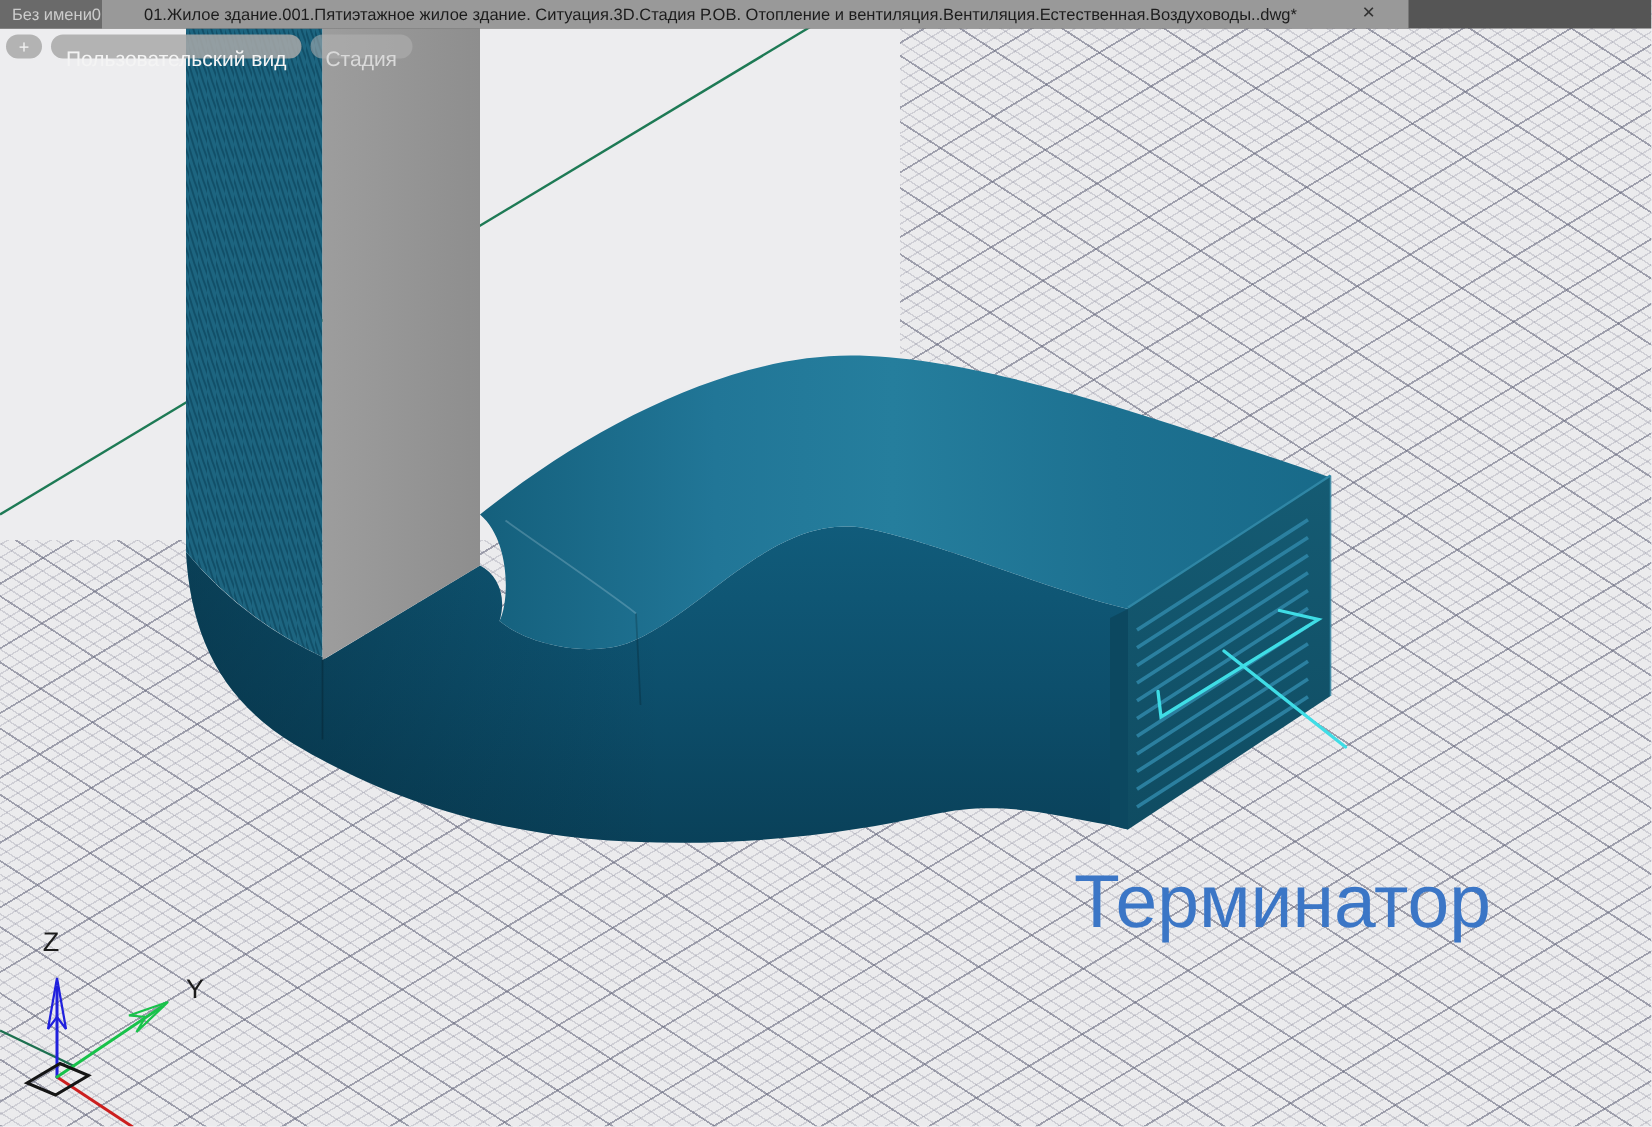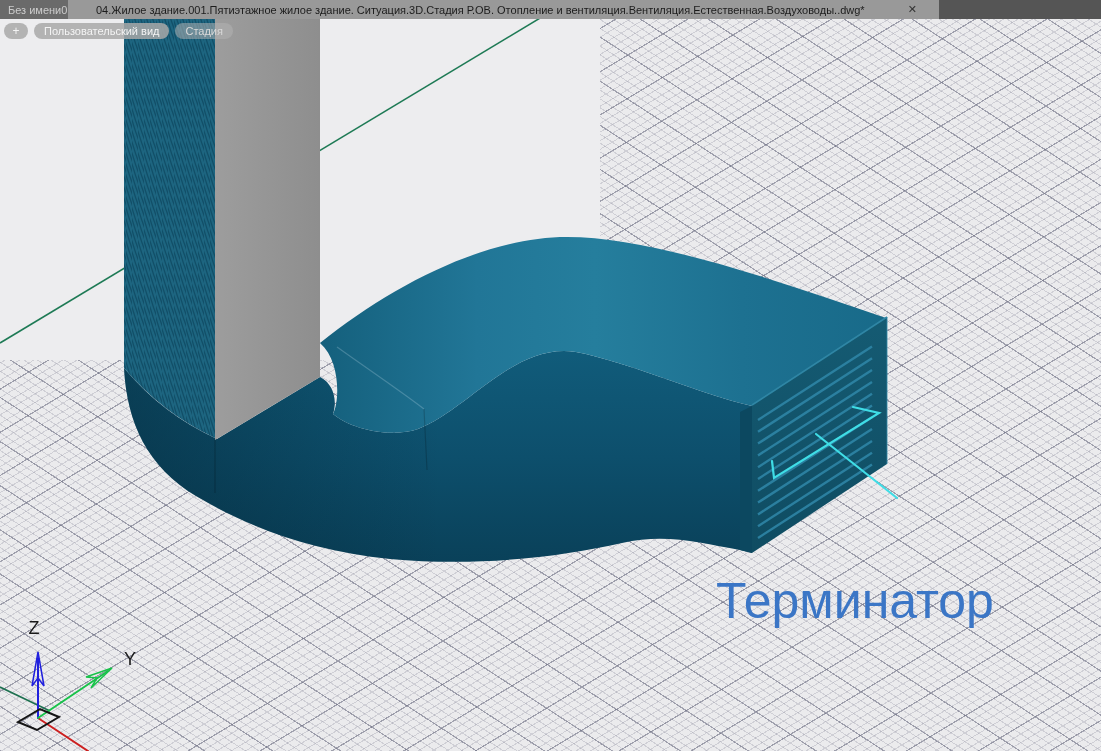--- a/index.html
+++ b/index.html
@@ -14,21 +14,21 @@
   .tab { display:flex; align-items:center; font-size:11px; white-space:nowrap; overflow:hidden; }
   .tab-inactive { width:68px; background:#6a6a6a; color:#cccccc; padding-left:8px; }
   .tab-active   { width:871px; background:#999999; color:#1c1c1c; padding-left:28px; padding-right:16px;
                   display:flex; justify-content:space-between; align-items:center; }
   .tab-close { font-size:11px; color:#333333; padding:0 6px; cursor:pointer; line-height:19px; }
 
   
   #vp-controls { position:absolute; top:23px; left:4px; z-index:25; display:flex; gap:6px; align-items:center; }
   .pill {
     height:16px; border-radius:9px; background:rgba(168,168,168,0.85);
-    color:#f4f4f4; font-size:11px; line-height:16px; padding:0 10px; white-space:nowrap;
+    color:#f4f4f4; font-size:14px; line-height:16px; padding:8px 10px; white-space:nowrap;
   }
   .pill-plus { width:24px; text-align:center; padding:0; font-size:12px; }
   .pill-dim  { background:rgba(178,178,178,0.55); color:#d9d9d9; }
 
   
   #viewport { position:absolute; top:0; left:0; width:1101px; height:751px; background:#ebebed; }
   #grid {
     position:absolute; top:0; left:0; width:1101px; height:751px;
     background:
       repeating-linear-gradient(149deg, rgba(108,110,130,0.50) 0 1.2px, transparent 1.2px 37px),
@@ -184,21 +184,21 @@
         <text x="130" y="665" font-size="18" fill="#1a1a1a" stroke="none" text-anchor="middle">Y</text>
       </g>
     </svg>
   </div>
 
   <div id="tabbar">
     <div class="tab tab-inactive">
       <span>Без имени0</span>
     </div>
     <div class="tab tab-active">
-      <span>04.Жилое здание.001.Пятиэтажное жилое здание. Ситуация.3D.Стадия Р.ОВ. Отопление и вентиляция.Вентиляция.Естественная.Воздуховоды..dwg*</span>
+      <span>01.Жилое здание.001.Пятиэтажное жилое здание. Ситуация.3D.Стадия Р.ОВ. Отопление и вентиляция.Вентиляция.Естественная.Воздуховоды..dwg*</span>
       <span class="tab-close">✕</span>
     </div>
   </div>
 
   <div id="vp-controls">
     <div class="pill pill-plus">
       <span>+</span>
     </div>
     <div class="pill">
       <span>Пользовательский вид</span>

